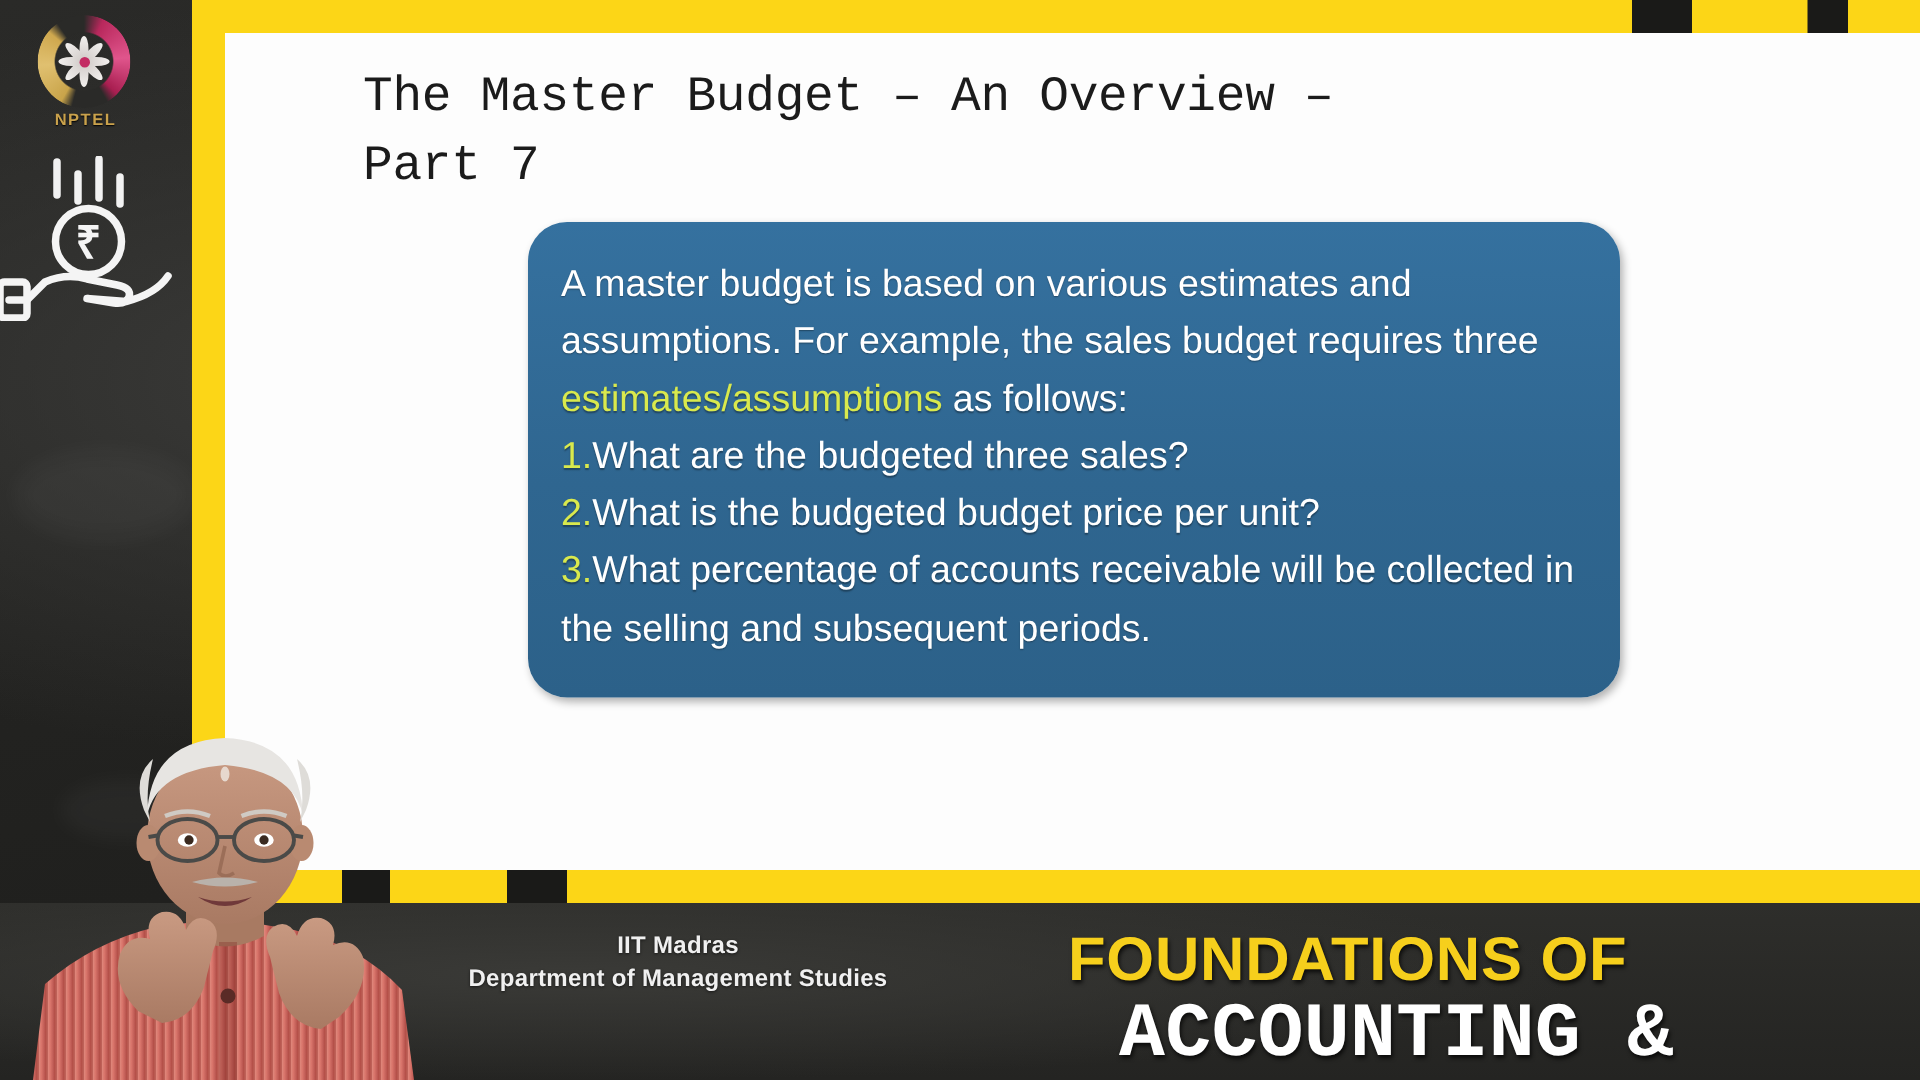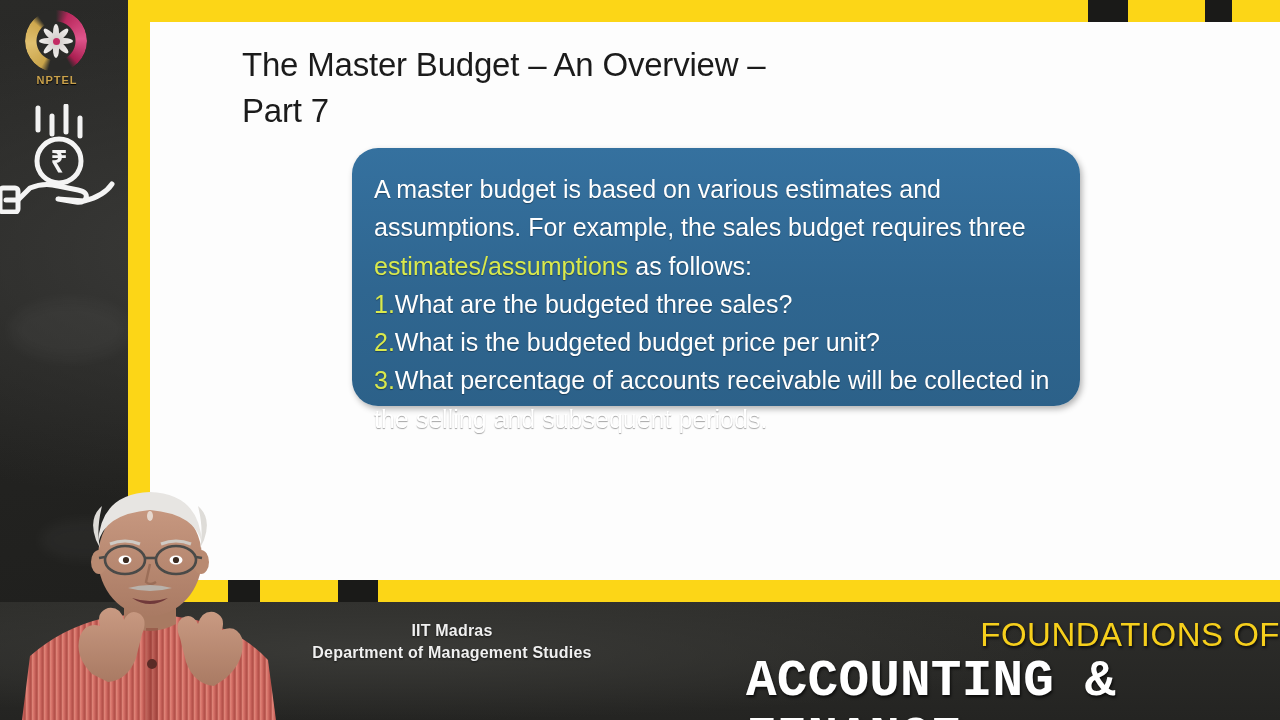--- a/index.html
+++ b/index.html
@@ -58,27 +58,27 @@
   #coin-hand { position:absolute; left:0px; top:104px; width:120px; height:110px; }
 
   
   #slide-frame { position:absolute; left:128px; top:0; width:1152px; height:602px; }
   .bar-yellow { position:absolute; background:#FCD617; }
   .bar-black  { position:absolute; background:#1a1a18; }
 
   
   #slide-title {
     position:absolute; left:92px; top:20px; width:760px;
-    font-family:Liberation Sans, sans-serif;
+    font-family:Liberation Mono, monospace;
     font-size:33px; line-height:1.38; color:#1b1b1b; font-weight:400;
     letter-spacing:-0.2px;
   }
 
   #blue-box {
-    position:absolute; left:202px; top:126px; width:728px; height:258px;
+    position:absolute; left:202px; top:126px; width:728px; height:317px;
     background:linear-gradient(180deg,#35719f 0%, #2f6690 55%, #2c6189 100%);
     border-radius:26px;
     box-shadow:2px 3px 6px rgba(0,0,0,0.30);
     padding:22px 24px 0 22px;
   }
   #blue-box p, #blue-box li {
     font-family:"Liberation Sans", sans-serif;
     color:#ffffff; font-size:25px; line-height:1.53;
     text-shadow:0 1px 1px rgba(0,0,0,0.35);
   }
@@ -101,24 +101,23 @@
     color:#ffffff; font-size:23px; letter-spacing:1.2px;
     text-shadow:0 1px 2px rgba(0,0,0,.6);
   }
   #speaker-dept, #speaker-inst {
     font-family:"Liberation Sans", sans-serif; font-weight:bold;
     color:#f0f0f0; font-size:16px; letter-spacing:0.2px; margin-top:4px;
     text-shadow:0 1px 2px rgba(0,0,0,.6);
   }
   #course { position:absolute; left:712px; top:14px; }
   #course-line1 {
-    font-family:"Liberation Sans", sans-serif; font-weight:normal;
-    color:#F6CF1C; font-size:33px; letter-spacing:0.5px;
+    font-family:"Liberation Sans", sans-serif; font-weight:bold;
+    color:#F6CF1C; font-size:41px; letter-spacing:0.5px;
     text-shadow:1px 2px 3px rgba(0,0,0,.75);
-    text-align:right;
   }
   #course-line2 {
     font-family:Liberation Mono, monospace; font-weight:bold;
     color:#ffffff; font-size:51px; letter-spacing:0.2px; margin-top:-1px;
     text-shadow:1px 2px 3px rgba(0,0,0,.75);
     margin-left:34px;
   }
 
   
   #presenter { position:absolute; left:0px; bottom:0; width:312px; height:242px; }

